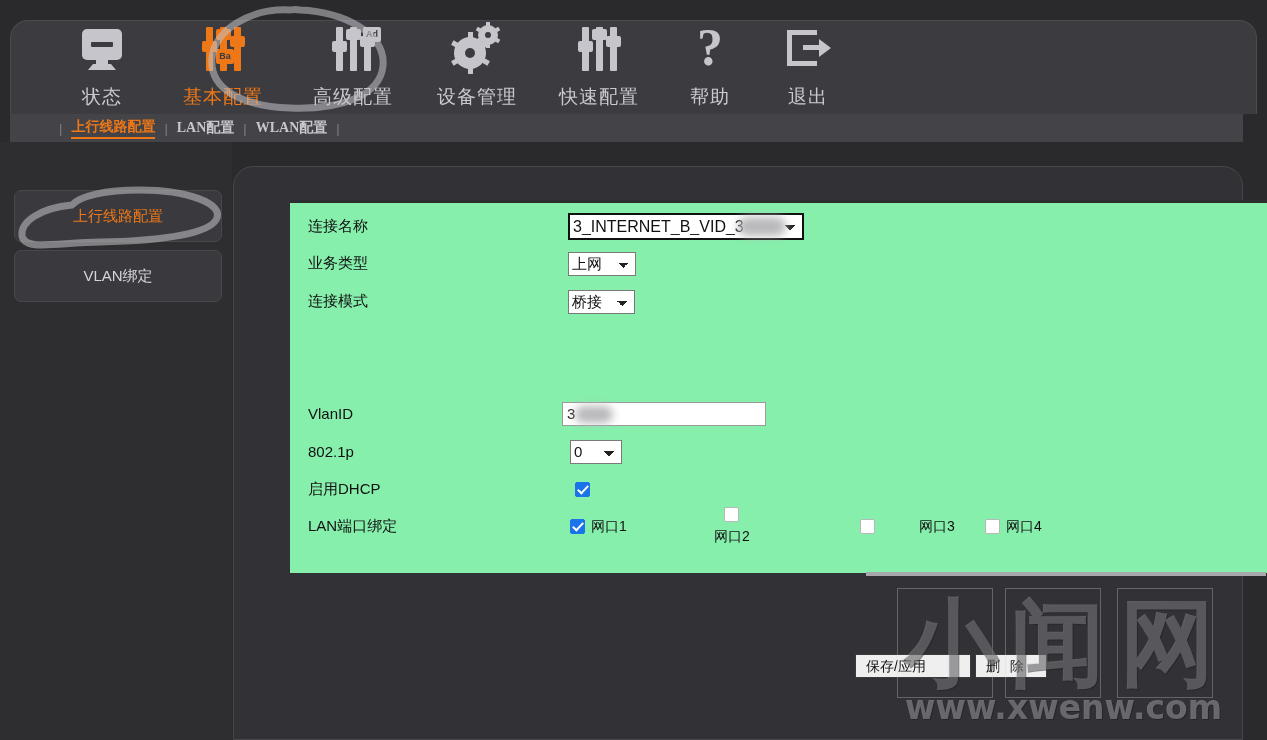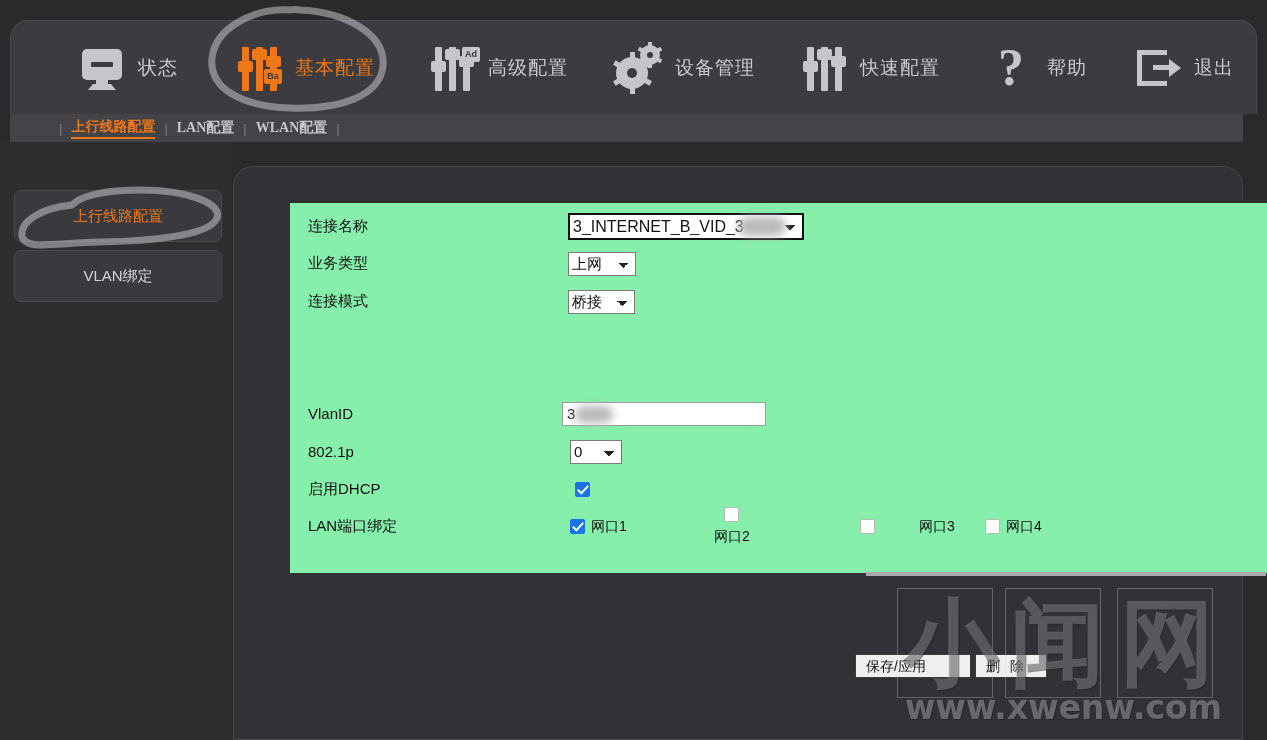--- a/index.html
+++ b/index.html
@@ -14,21 +14,21 @@
   
   .nav-shell{
     position:absolute; left:10px; top:20px; width:1247px; height:94px;
     background:#3b3b40;
     border-top-left-radius:18px; border-top-right-radius:18px;
     border-top:1px solid #4a4a50; border-left:1px solid #4a4a50; border-right:1px solid #4a4a50;
   }
   .nav-items{ position:absolute; left:0; top:0; width:100%; height:94px; display:flex; align-items:center; }
   .nav-item{
     display:flex; align-items:center; gap:9px; cursor:pointer;
-    height:94px; padding:0 4px;
+    height:94px; padding:0 4px;flex-direction:column;
   }
   .nav-item .nv-label{ font-size:19px; color:#c9c9cf; letter-spacing:1px; }
   .nav-item.active .nv-label{ color:#ee7817; }
   .nav-icon{ width:54px; height:54px; position:relative; display:block; }
 
   
   .ic-slider{ position:relative; }
   .ic-slider i{ position:absolute; width:7px; border-radius:1px; background:#c5c5cb; }
   .ic-slider .b1{ left:10px; top:6px; height:44px; }
   .ic-slider .b2{ left:24px; top:6px; height:44px; }
@@ -38,21 +38,21 @@
   .ic-slider .k2{ left:20px; top:8px; }
   .ic-slider .k3{ left:34px; top:15px; }
   .ic-slider .tag{
     position:absolute; right:-1px; top:6px; width:18px;height:15px;
     background:#c5c5cb; color:#3b3b40; font-size:9px; line-height:15px; text-align:center;
     border-radius:2px; font-weight:bold; font-family:"Liberation Sans",sans-serif;
   }
   .nav-item.active .ic-slider i,
   .nav-item.active .ic-slider u{ background:#ee7817; }
   .nav-item.active .ic-slider .tag{ background:#ee7817; color:#3b3b40; }
-  .ic-slider .tag.bl{ left:20px; top:28px; right:auto;margin-left:12px; }
+  .ic-slider .tag.bl{ left:20px; top:28px; right:auto; }
 
   
   .ic-monitor{ }
   .ic-monitor .scr{ position:absolute; left:7px; top:8px; width:40px; height:31px; background:#c5c5cb; border-radius:5px; }
   .ic-monitor .minus{ position:absolute; left:16px; top:21px; width:22px; height:5px; background:#3b3b40; border-radius:1px;}
   .ic-monitor .stand{ position:absolute; left:21px; top:39px; width:12px; height:5px; background:#c5c5cb; }
   .ic-monitor .base{ position:absolute; left:13px; top:43px; width:28px; height:6px; background:#c5c5cb;
                      clip-path: polygon(18% 0, 82% 0, 100% 100%, 0 100%); }
 
   

